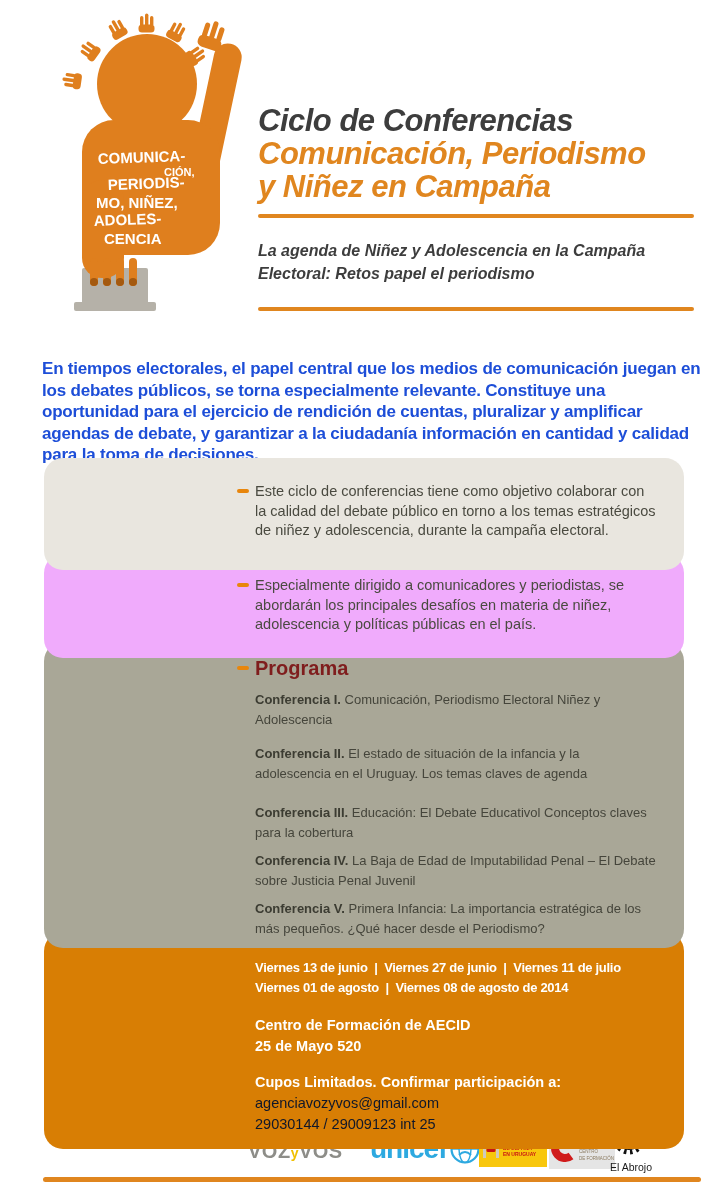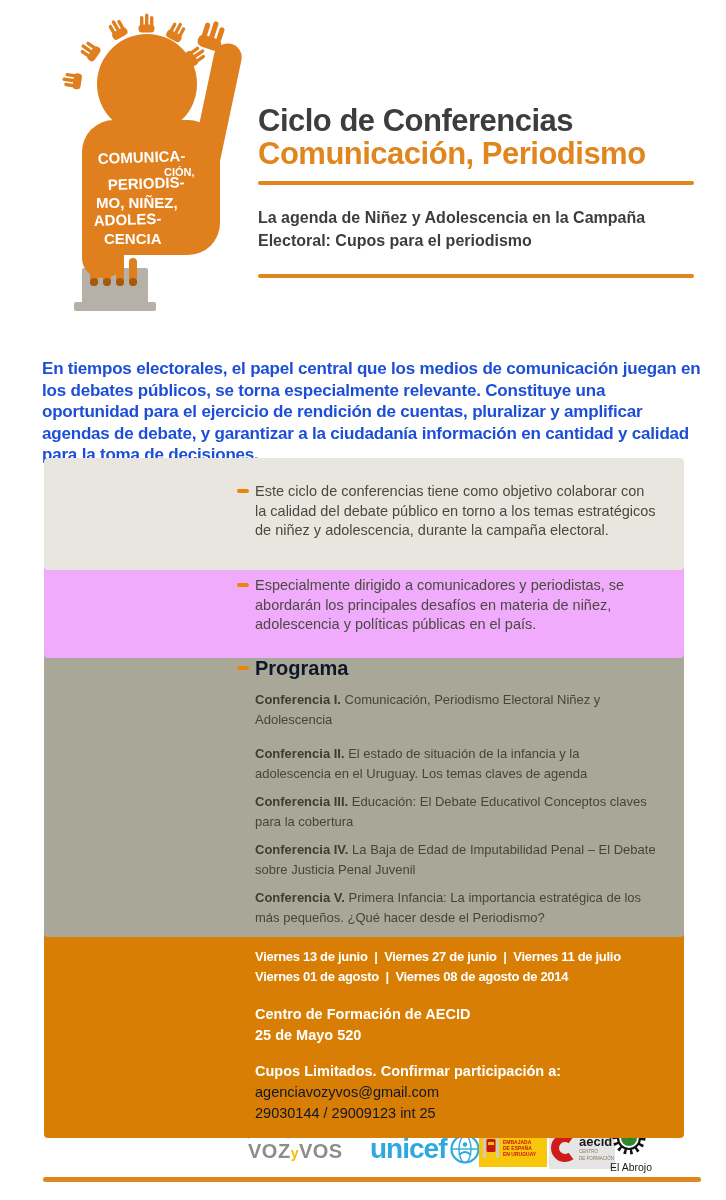--- a/index.html
+++ b/index.html
@@ -1,46 +1,46 @@
 <!DOCTYPE html>
 <html><head>
 <meta charset="utf-8">
 <style>
   html,body{margin:0;padding:0;background:#fff;}
   .page{position:relative;width:726px;height:1200px;background:#ffffff;
         font-family:"Liberation Sans",sans-serif;overflow:hidden;}
 
   
   .logo{position:absolute;left:52px;top:12px;width:200px;height:305px;}
-  .title-block{position:absolute;left:258px;top:104px;width:436px;}
+  .title-block{position:absolute;left:258px;top:104px;width:436px;font-style:italic;}
   .kicker{font-size:31px;line-height:33px;font-weight:bold;color:#3d3d3d;letter-spacing:-0.5px;}
   .title-orange{font-size:31px;line-height:33px;font-weight:bold;color:#e0861f;letter-spacing:-0.5px;}
   .rule{height:4px;background:#e0861f;border-radius:2px;}
   .rule-1{margin-top:11px;}
   .subtitle{margin-top:21px;font-size:16px;line-height:23px;font-weight:bold;color:#3d3d3d;white-space:nowrap;}
   .rule-2{margin-top:22px;}
 
   
   .intro{position:absolute;left:42px;top:341px;width:664px;
          font-size:17px;font-weight:bold;color:#1d4ed8;line-height:21.5px;letter-spacing:-0.2px;}
 
   
   .stack{position:absolute;left:44px;top:458px;width:640px;}
-  .sec{position:relative;border-radius:4px;box-sizing:border-box;}
+  .sec{position:relative;border-radius:19px;box-sizing:border-box;}
   .sec-1{background:#e9e6df;z-index:4;padding:24px 26px 10px 193px;min-height:112px;}
   .sec-2{background:#f0abfc;z-index:3;margin-top:-16px;padding:22px 26px 10px 193px;min-height:104px;}
   .sec-3{background:#a9a797;z-index:2;margin-top:-16px;padding:14px 26px 10px 193px;}
   .sec-4{background:#d87e04;z-index:1;margin-top:-16px;padding:26px 20px 14px 211px;color:#fff;min-height:209px;}
 
   .bullet-item{position:relative;padding-left:18px;}
   .dash{position:absolute;left:0;top:7px;width:12px;height:4px;border-radius:2px;background:#e8860c;}
   .sec-text{font-size:14.5px;line-height:19.5px;color:#4a4a40;}
 
   .program-head{position:relative;padding-left:18px;font-size:20px;line-height:24px;
-                font-weight:bold;color:#0f172a;}
+                font-weight:bold;color:#7f1d1d;}
   .program-head .dash{top:10px;}
   .program-item{margin-top:9px;padding-left:18px;font-size:13px;line-height:19.5px;color:#45453b;}
   .program-item .lbl{font-weight:bold;color:#3c3c32;}
   .program-list{margin-top:10px;}
 
   .f-dates{font-weight:bold;font-size:13px;line-height:20px;letter-spacing:-0.3px;white-space:pre;}
   .f-venue{margin-top:17px;font-weight:bold;font-size:14.5px;line-height:21px;}
   .f-rsvp{margin-top:15px;font-size:14.5px;line-height:21px;}
   .f-rsvp .bold{font-weight:bold;}
   .f-light{color:#0f172a;font-weight:normal;}
@@ -132,24 +132,25 @@
         <text x="44" y="196" font-size="15">MO, NIÑEZ,</text>
         <text x="42" y="214" font-size="15" transform="rotate(-2 42 214)">ADOLES-</text>
         <text x="52" y="232" font-size="15">CENCIA</text>
       </g>
     </svg>
   </div>
 
   <div class="title-block">
     <div class="kicker">Ciclo de Conferencias</div>
     <div class="title-orange">Comunicación, Periodismo</div>
+    <div class="title-orange">y Niñez en Campaña</div>
     <div class="rule rule-1"></div>
     <div class="subtitle">
       <div>La agenda de Niñez y Adolescencia en la Campaña</div>
-      <div>Electoral: Cupos para el periodismo</div>
+      <div>Electoral: Retos papel el periodismo</div>
     </div>
     <div class="rule rule-2"></div>
   </div>
 
   <p class="intro">En tiempos electorales, el papel central que los medios de comunicación juegan en los debates públicos, se torna especialmente relevante. Constituye una oportunidad para el ejercicio de rendición de cuentas, pluralizar y amplificar agendas de debate,  y garantizar a la ciudadanía información en cantidad y calidad para la toma de decisiones.</p>
 
   <div class="stack">
 
     <div class="sec sec-1">
       <div class="bullet-item">
@@ -166,21 +167,21 @@
     </div>
 
     <div class="sec sec-3">
       <div class="program-head">
         <span class="dash"></span>
         <span>Programa</span>
       </div>
       <div class="program-list">
         <p class="program-item" style="margin:0 0 0 0;"><span class="lbl">Conferencia I.</span><span> Comunicación, Periodismo Electoral Niñez y Adolescencia</span></p>
         <p class="program-item" style="margin:15px 0 0 0;"><span class="lbl">Conferencia II.</span><span> El estado de situación de la infancia y la adolescencia en el Uruguay. Los temas claves de agenda</span></p>
-        <p class="program-item" style="margin:9px 0 0 0;"><span class="lbl">Conferencia III.</span><span> Educación: El Debate Educativol Conceptos claves para la cobertura</span></p>
+        <p class="program-item" style="margin:20px 0 0 0;"><span class="lbl">Conferencia III.</span><span> Educación: El Debate Educativol Conceptos claves para la cobertura</span></p>
         <p class="program-item" style="margin:9px 0 0 0;"><span class="lbl">Conferencia IV.</span><span> La Baja de Edad de Imputabilidad Penal – El Debate sobre Justicia Penal Juvenil</span></p>
         <p class="program-item" style="margin:9px 0 0 0;"><span class="lbl">Conferencia V.</span><span> Primera Infancia: La importancia estratégica de los más pequeños. ¿Qué hacer desde el Periodismo?</span></p>
       </div>
     </div>
 
     <div class="sec sec-4">
       <div class="f-dates">Viernes 13 de junio  |  Viernes 27 de junio  |  Viernes 11 de julio</div>
       <div class="f-dates">Viernes 01 de agosto  |  Viernes 08 de agosto de 2014</div>
       <div class="f-venue">
         <div>Centro de Formación de AECID</div>

